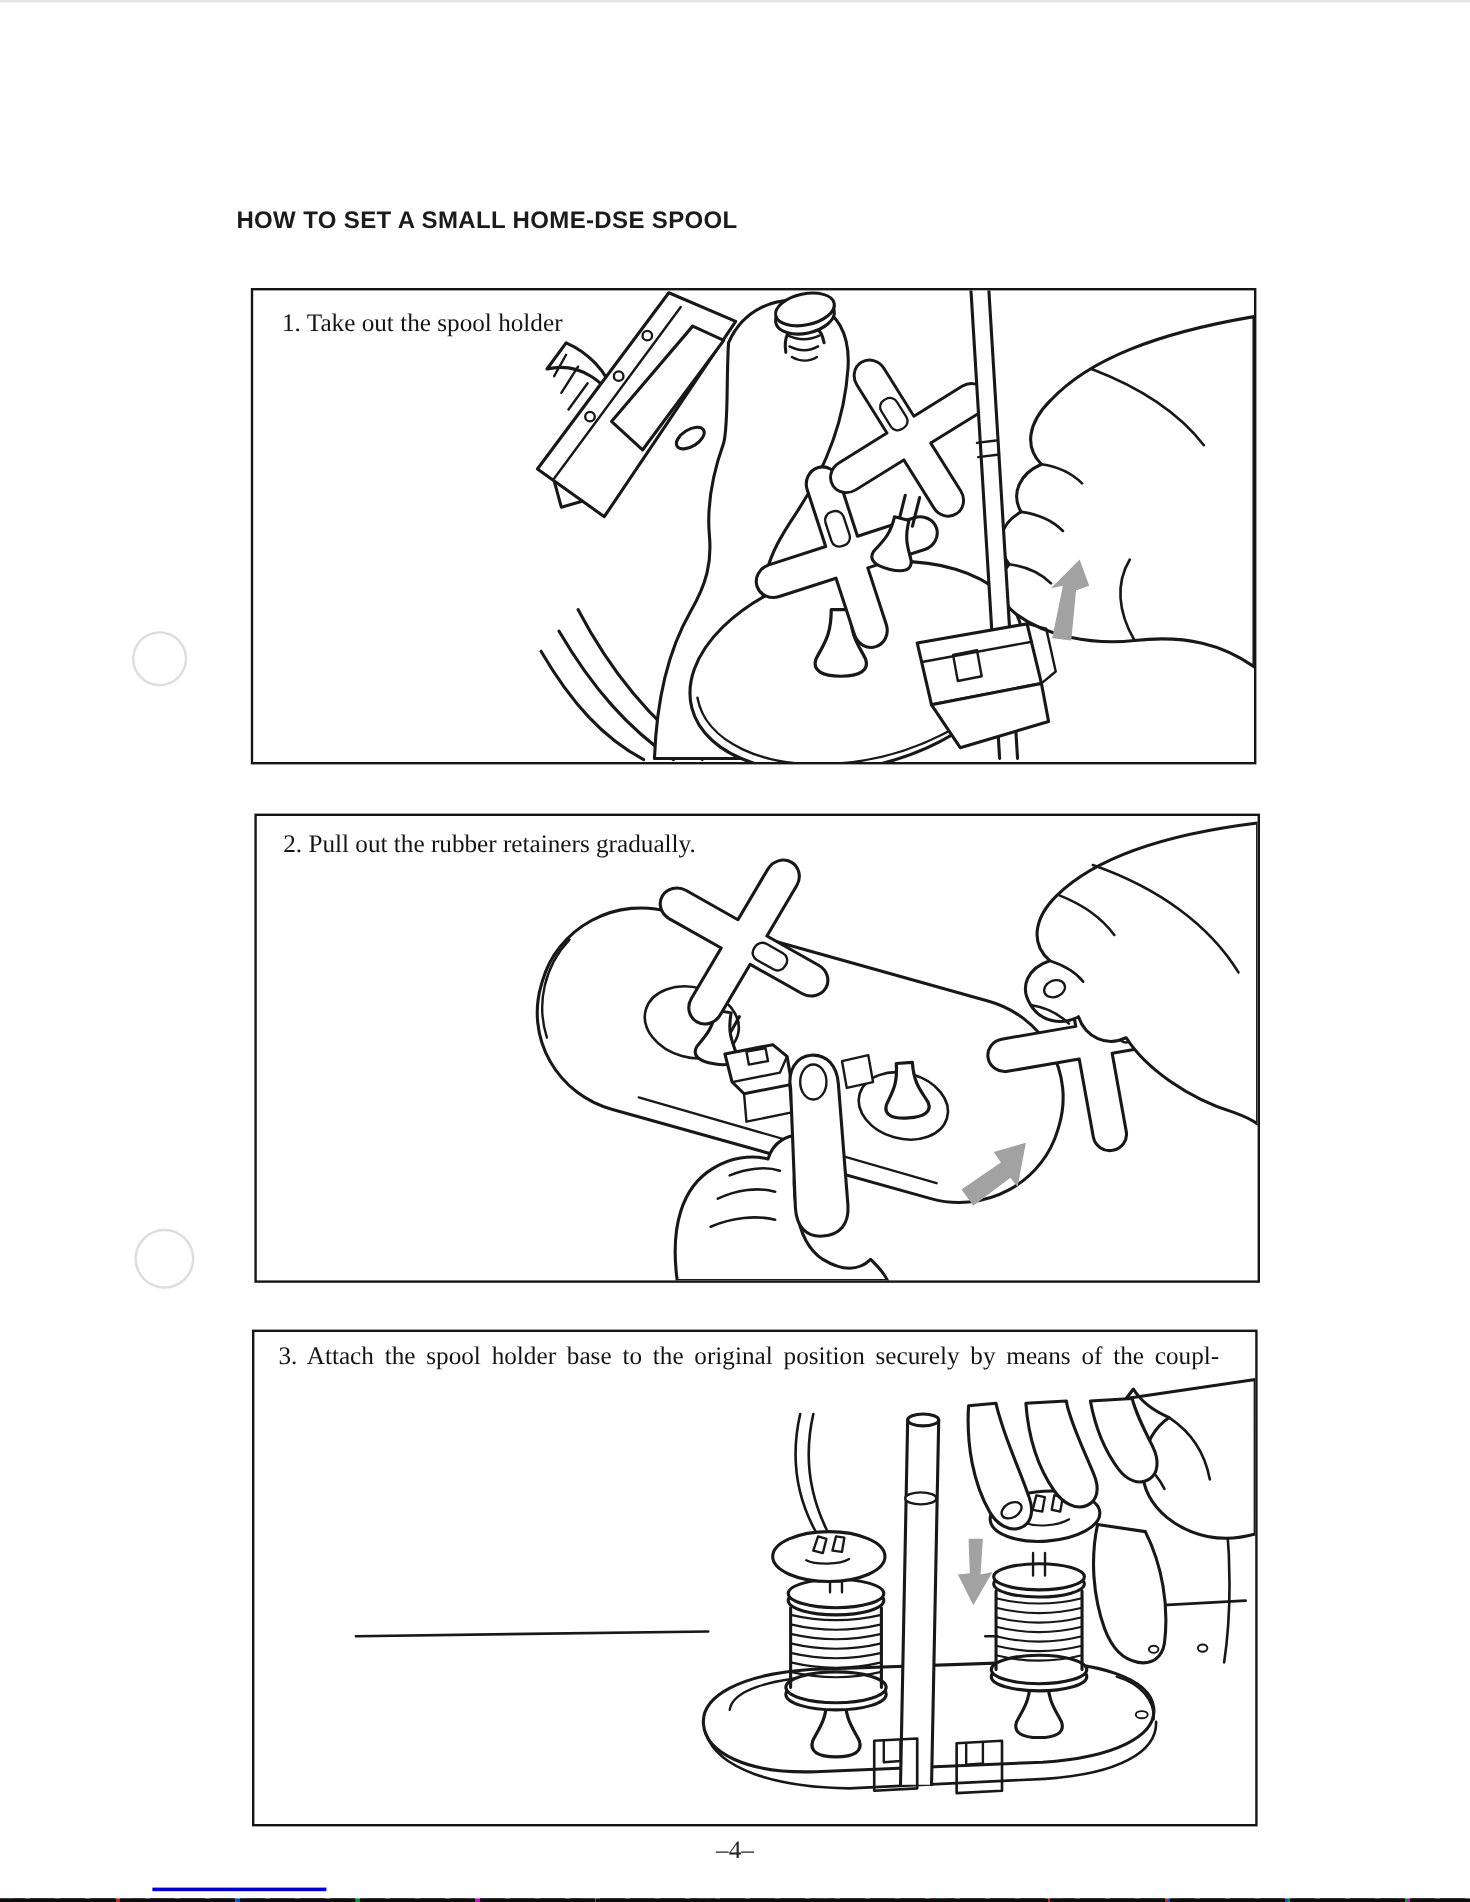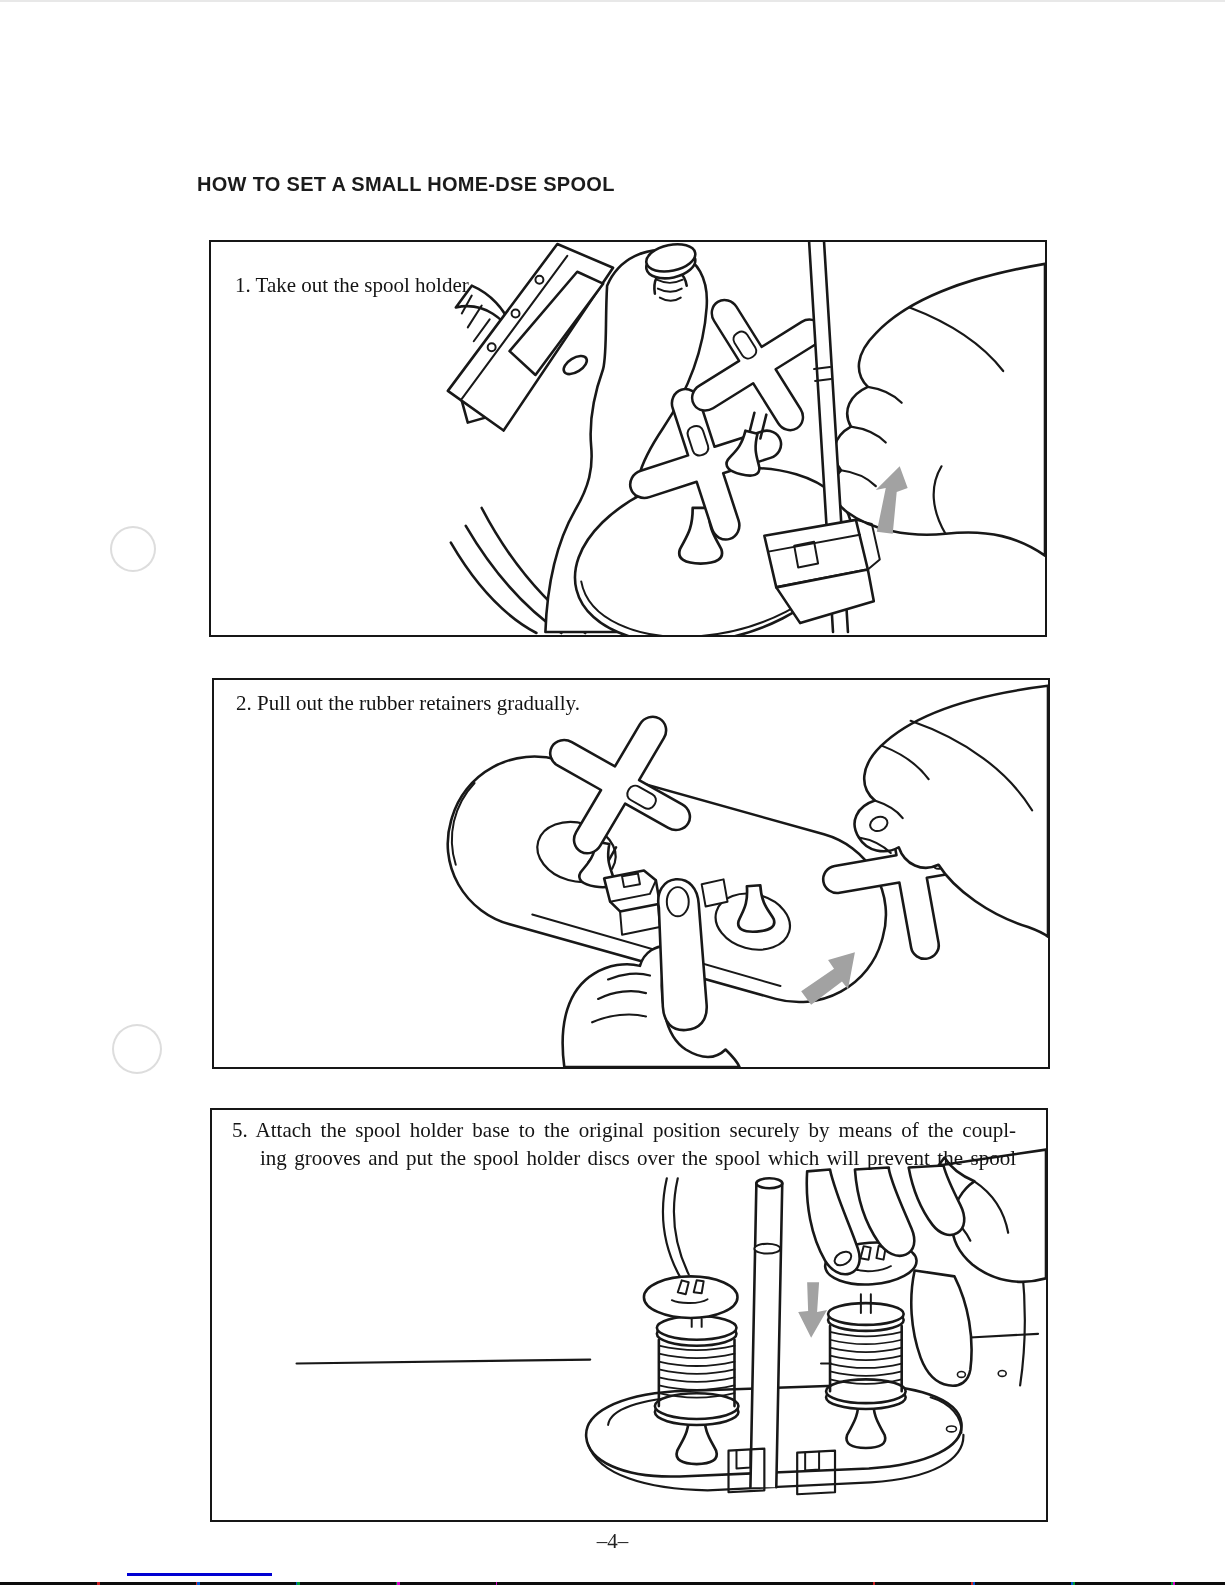--- a/index.html
+++ b/index.html
@@ -20,21 +20,21 @@
   }
   .hole.h1 { left:110px; top:524px; width:46px; height:46px; }
   .hole.h2 { left:112px; top:1022px; width:50px; height:50px; }
   .step-box {
     position:absolute; background:#fff; border:2.5px solid #161616;
   }
   .box1 { left:209px; top:238px;  width:838px; height:397px; }
   .box2 { left:212px; top:676px;  width:838px; height:391px; }
   .box3 { left:210px; top:1106px; width:838px; height:414px; }
   .step-text { position:absolute; z-index:3; font-size:21px; color:#141414; }
-  .t1 { left:24px; top:26px;  line-height:34px; width:300px; }
+  .t1 { left:24px; top:10px;  line-height:34px; width:300px; }
   .t1 .cont { padding-left:22px; }
   .t2 { left:22px; top:8px;  line-height:30px; width:520px; }
   .t3 { left:20px; top:6px;  line-height:28px; width:784px; }
   .t3 .jline { text-align:justify; text-align-last:justify; }
   .t3 .cont { margin-left:28px; }
   .illus { position:absolute; left:0; top:0; width:100%; height:100%; z-index:1; }
   .page-number {
     position:absolute; left:0; top:1527px; width:100%;
     text-align:center; font-size:21px; color:#222;
   }
@@ -180,22 +180,21 @@
           <path d="M 447,234 C 444,218 452,206 464,205 C 477,204 486,214 487,230 L 495,334 C 496,350 488,359 474,360 C 460,361 452,352 451,336 Z" fill="#fff"></path>
           <ellipse cx="466" cy="228" rx="11" ry="15" fill="#fff" stroke-width="2"></ellipse>
         </g>
         <path d="M 644,280 L 617,288 L 623,297 L 590,320 L 600,334 L 631,310 L 637,318 Z" fill="#a2a2a2" stroke="none"></path>
       </g>
     </svg>
   </div>
 
   <div class="step-box box3">
     <div class="step-text t3">
-      <div class="jline">5. Attach the spool holder base to the original position securely by means of the coupl-</div>
-      <div class="jline cont">ing grooves and put the spool holder discs over the spool which will prevent the spool</div>
+      <div class="jline">3. Attach the spool holder base to the original position securely by means of the coupl-</div>
     </div>
     <svg class="illus" viewBox="0 0 838 414" preserveAspectRatio="none">
       <g stroke="#181818" stroke-width="2.6" fill="none" stroke-linecap="round" stroke-linejoin="round">
         <path d="M 85,256 L 380,252 M 612,256 L 622,256 M 757,230 L 830,226" stroke-width="2.2"></path>
         <g>
           <path d="M 376,330 C 374,306 408,288 465,284 L 640,278 C 708,276 750,292 753,316 C 756,340 720,358 660,362 L 470,370 C 412,372 378,354 376,330 Z" fill="#fff"></path>
           <path d="M 378,338 C 388,368 436,383 498,384 L 662,376 C 724,372 756,353 755,328" stroke-width="2.2"></path>
           <path d="M 398,318 C 400,302 430,292 478,289" stroke-width="2"></path>
           <path d="M 722,290 C 742,296 754,310 753,326" stroke-width="2"></path>
         </g>

